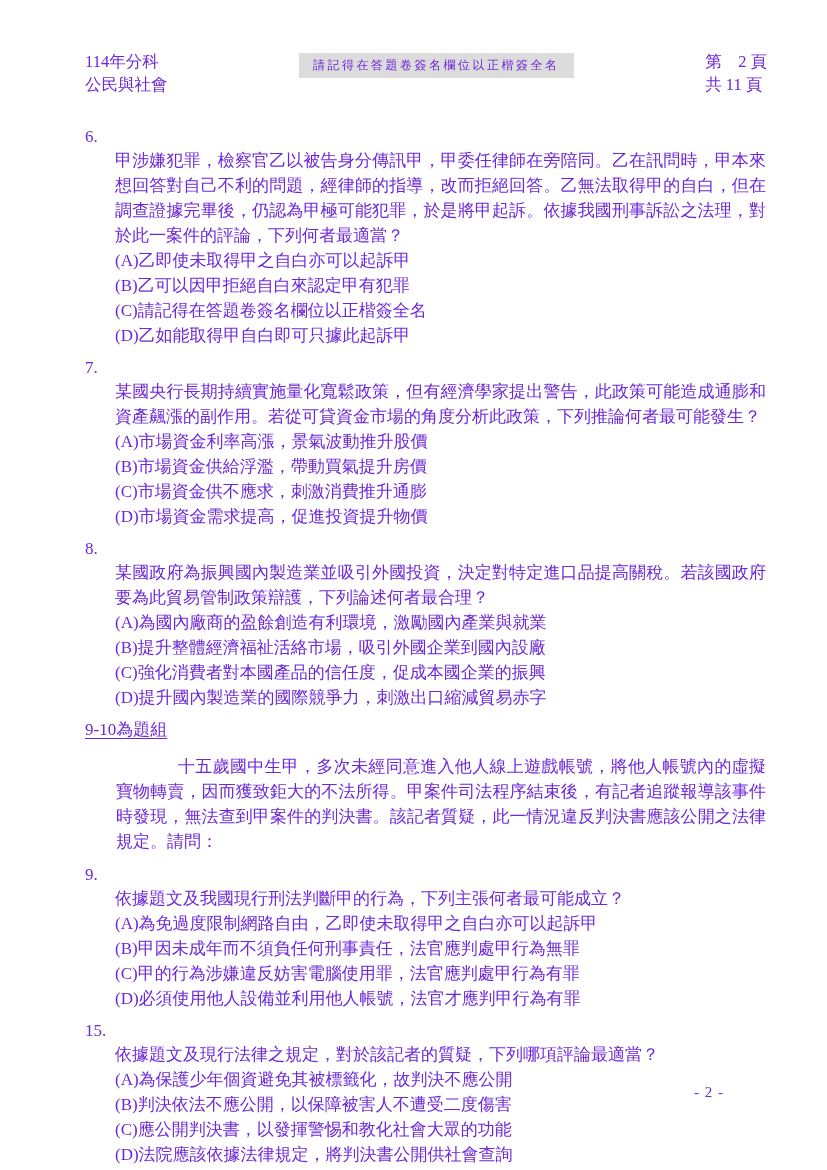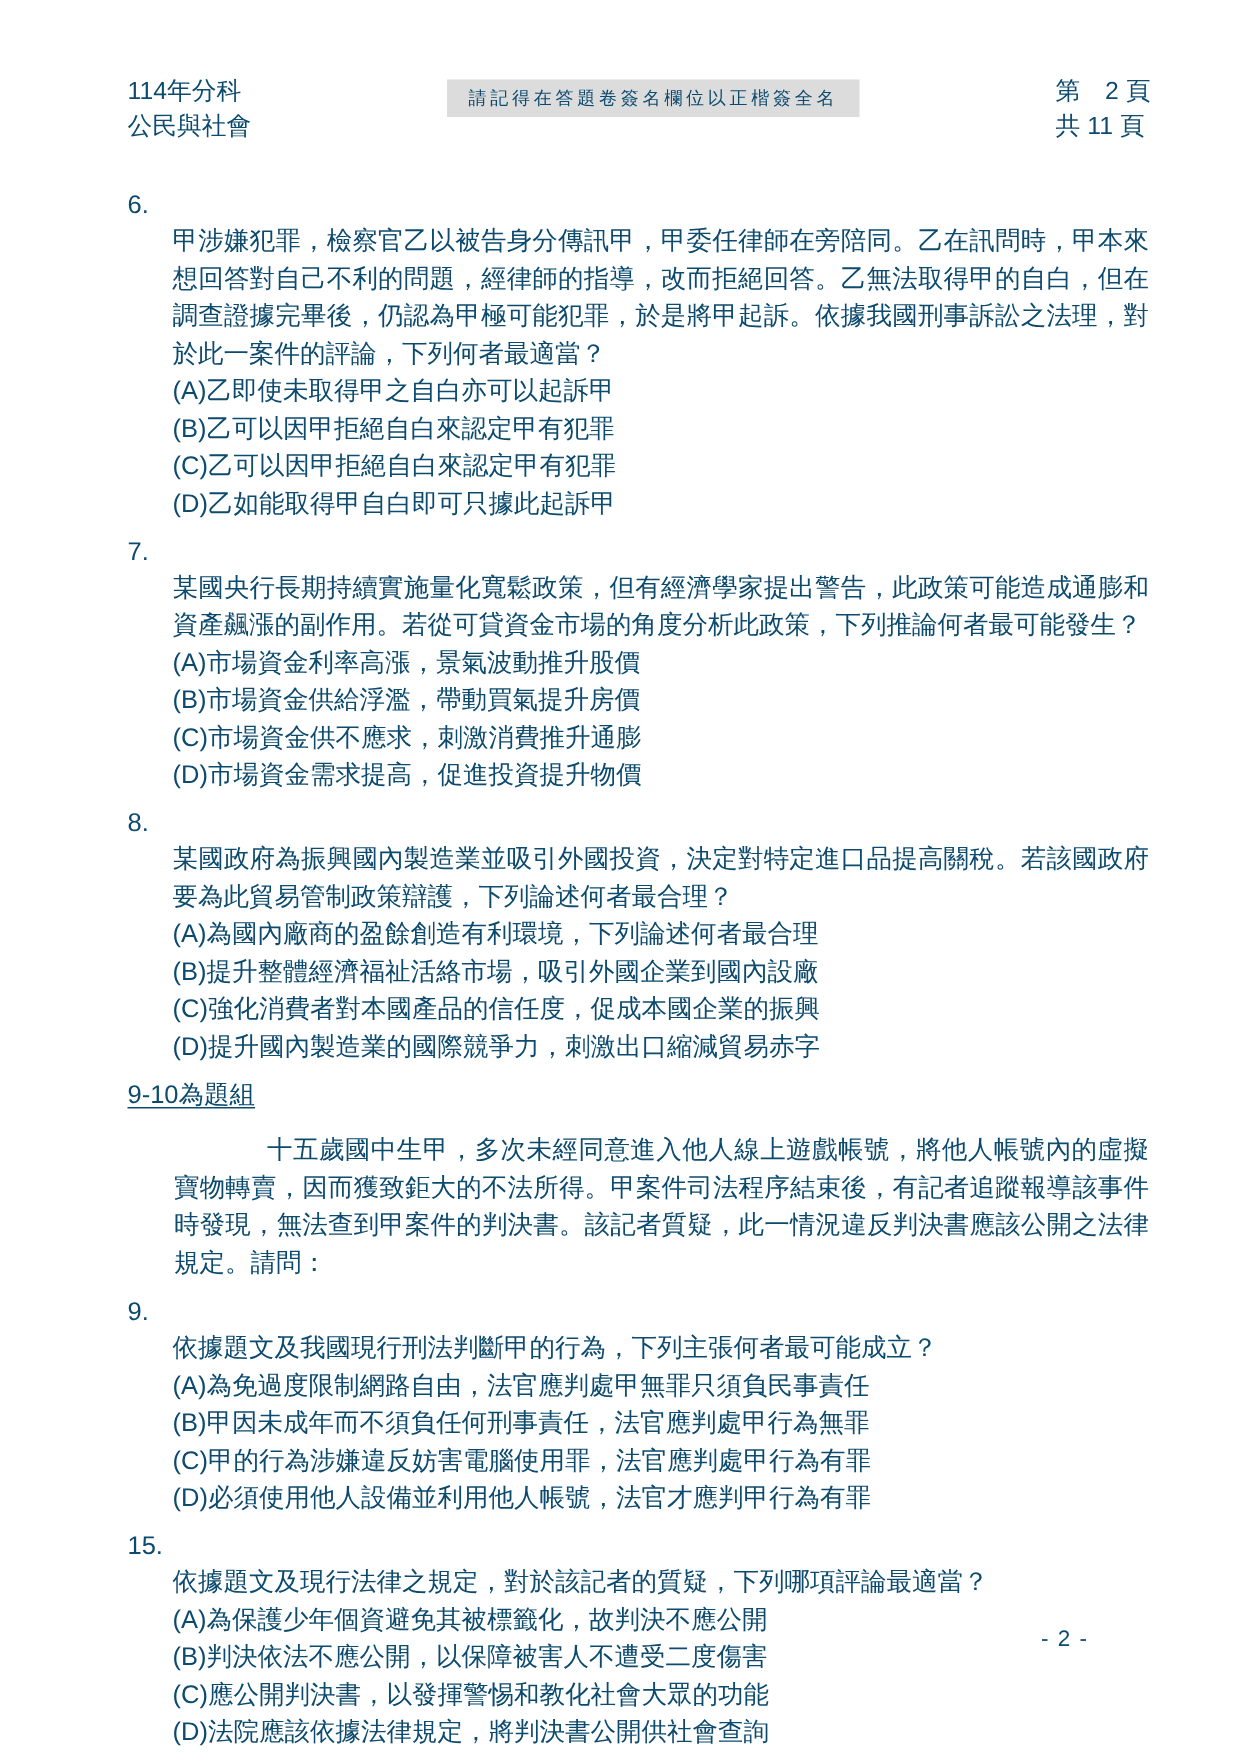--- a/index.html
+++ b/index.html
@@ -2,22 +2,22 @@
 <html><head>
 <meta charset="utf-8">
 <style>
   * { margin: 0; padding: 0; box-sizing: border-box; }
   html, body { background: #ffffff; }
   .page {
     position: relative;
     width: 827px;
     height: 1170px;
     background: #ffffff;
-    font-family: Liberation Sans, sans-serif;
-    color: #0c4a6e;
+    font-family: Liberation Serif, serif;
+    color: #6d28d9;
     overflow: hidden;
   }
   .header {
     position: absolute;
     top: 50px;
     left: 85px;
     width: 682px;
     display: flex;
     justify-content: space-between;
     align-items: flex-start;
@@ -83,55 +83,55 @@
   </div>
 
   <div class="content">
 
     <div class="question">
       <div class="q-num">6.</div>
       <div class="q-body">
         <div class="q-stem">甲涉嫌犯罪，檢察官乙以被告身分傳訊甲，甲委任律師在旁陪同。乙在訊問時，甲本來想回答對自己不利的問題，經律師的指導，改而拒絕回答。乙無法取得甲的自白，但在調查證據完畢後，仍認為甲極可能犯罪，於是將甲起訴。依據我國刑事訴訟之法理，對於此一案件的評論，下列何者最適當？</div>
         <div class="q-option">(A)乙即使未取得甲之自白亦可以起訴甲</div>
         <div class="q-option">(B)乙可以因甲拒絕自白來認定甲有犯罪</div>
-        <div class="q-option">(C)乙可以因甲拒絕自白來認定甲有犯罪</div>
+        <div class="q-option">(C)請記得在答題卷簽名欄位以正楷簽全名</div>
         <div class="q-option">(D)乙如能取得甲自白即可只據此起訴甲</div>
       </div>
     </div>
 
     <div class="question">
       <div class="q-num">7.</div>
       <div class="q-body">
         <div class="q-stem">某國央行長期持續實施量化寬鬆政策，但有經濟學家提出警告，此政策可能造成通膨和資產飆漲的副作用。若從可貸資金市場的角度分析此政策，下列推論何者最可能發生？</div>
         <div class="q-option">(A)市場資金利率高漲，景氣波動推升股價</div>
         <div class="q-option">(B)市場資金供給浮濫，帶動買氣提升房價</div>
         <div class="q-option">(C)市場資金供不應求，刺激消費推升通膨</div>
         <div class="q-option">(D)市場資金需求提高，促進投資提升物價</div>
       </div>
     </div>
 
     <div class="question">
       <div class="q-num">8.</div>
       <div class="q-body">
         <div class="q-stem">某國政府為振興國內製造業並吸引外國投資，決定對特定進口品提高關稅。若該國政府要為此貿易管制政策辯護，下列論述何者最合理？</div>
-        <div class="q-option">(A)為國內廠商的盈餘創造有利環境，下列論述何者最合理</div>
+        <div class="q-option">(A)為國內廠商的盈餘創造有利環境，激勵國內產業與就業</div>
         <div class="q-option">(B)提升整體經濟福祉活絡市場，吸引外國企業到國內設廠</div>
         <div class="q-option">(C)強化消費者對本國產品的信任度，促成本國企業的振興</div>
         <div class="q-option">(D)提升國內製造業的國際競爭力，刺激出口縮減貿易赤字</div>
       </div>
     </div>
 
     <div class="group-title">9-10為題組</div>
     <div class="passage">十五歲國中生甲，多次未經同意進入他人線上遊戲帳號，將他人帳號內的虛擬寶物轉賣，因而獲致鉅大的不法所得。甲案件司法程序結束後，有記者追蹤報導該事件時發現，無法查到甲案件的判決書。該記者質疑，此一情況違反判決書應該公開之法律規定。請問：</div>
 
     <div class="question">
       <div class="q-num">9.</div>
       <div class="q-body">
         <div class="q-stem">依據題文及我國現行刑法判斷甲的行為，下列主張何者最可能成立？</div>
-        <div class="q-option">(A)為免過度限制網路自由，法官應判處甲無罪只須負民事責任</div>
+        <div class="q-option">(A)為免過度限制網路自由，乙即使未取得甲之自白亦可以起訴甲</div>
         <div class="q-option">(B)甲因未成年而不須負任何刑事責任，法官應判處甲行為無罪</div>
         <div class="q-option">(C)甲的行為涉嫌違反妨害電腦使用罪，法官應判處甲行為有罪</div>
         <div class="q-option">(D)必須使用他人設備並利用他人帳號，法官才應判甲行為有罪</div>
       </div>
     </div>
 
     <div class="question">
       <div class="q-num">15.</div>
       <div class="q-body">
         <div class="q-stem">依據題文及現行法律之規定，對於該記者的質疑，下列哪項評論最適當？</div>

